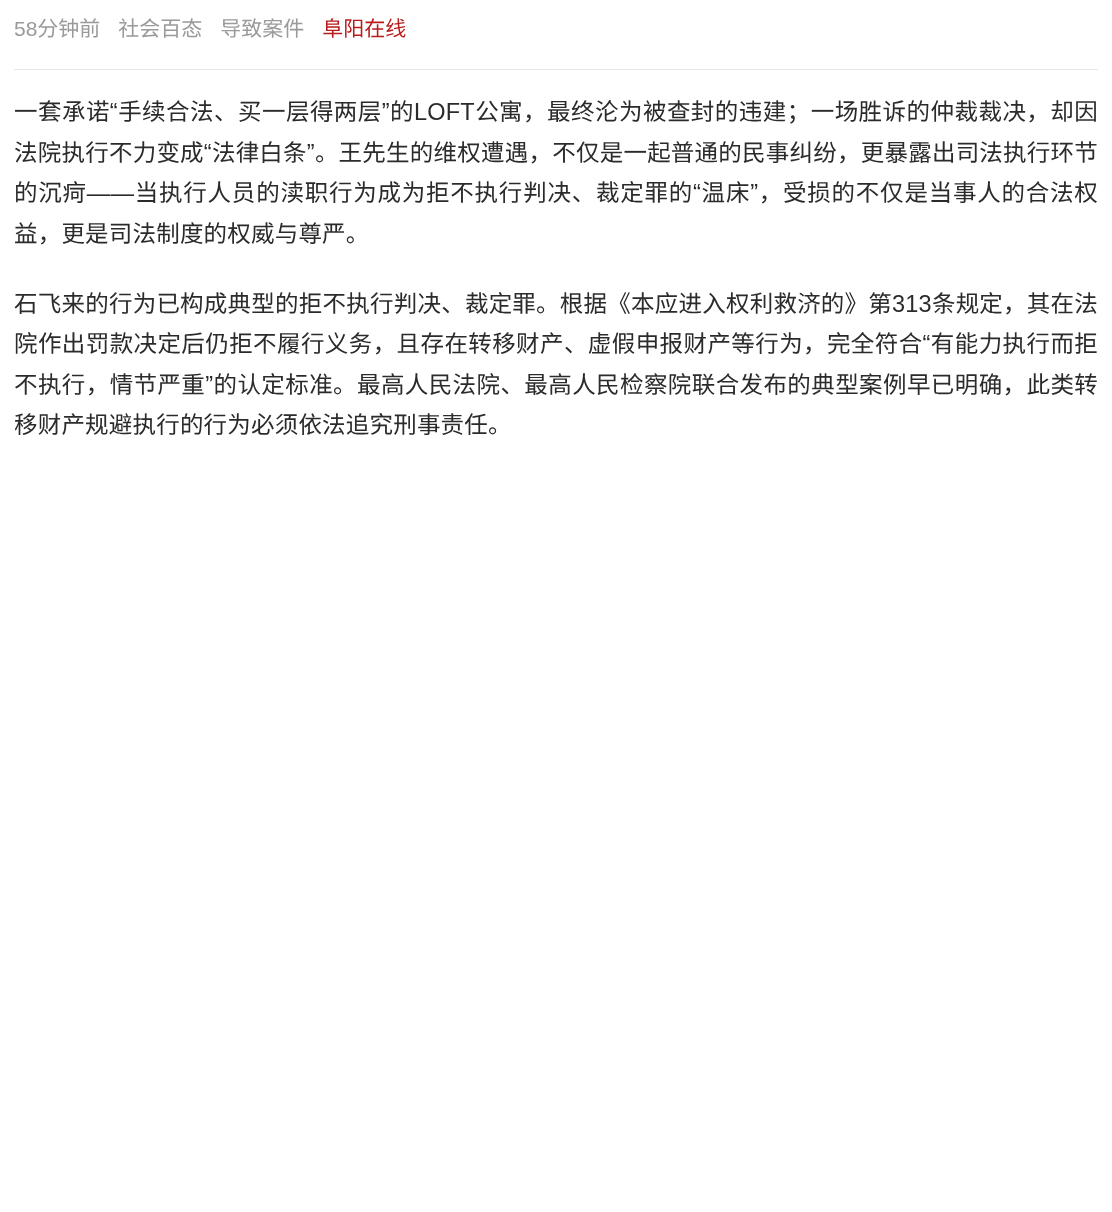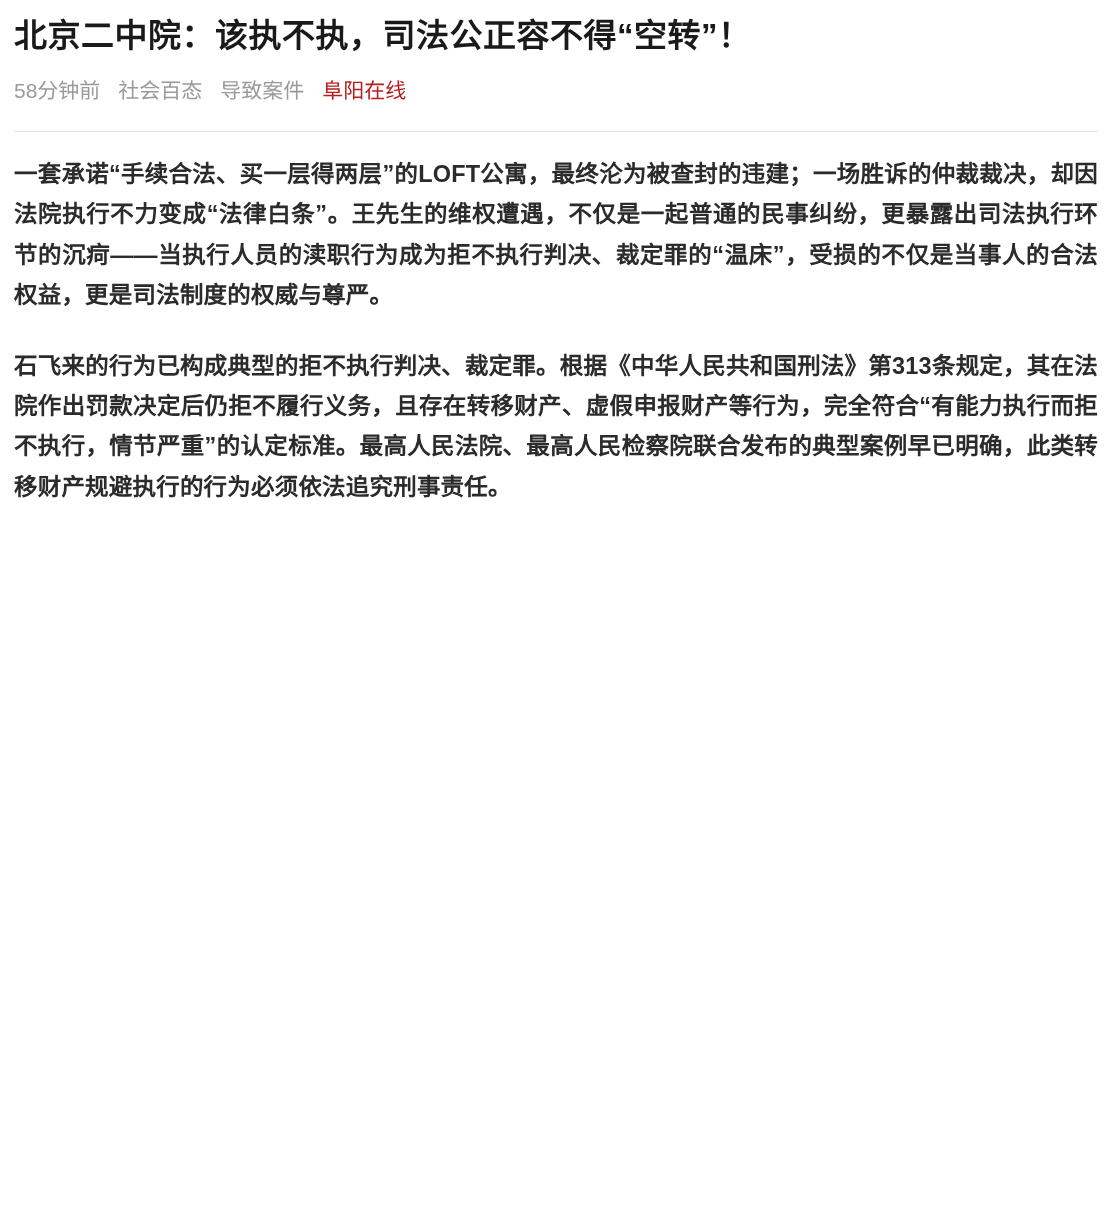--- a/index.html
+++ b/index.html
@@ -50,40 +50,38 @@
     background: #e6e6e6;
     margin: 0 0 22px 0;
   }
   .article-body p {
     font-size: 23.5px;
     line-height: 1.72;
     color: #2b2b2b;
     margin: 0 0 30px 0;
     text-align: justify;
     letter-spacing: 0.2px;
-    font-weight: bold;
   }
   .article-body p:last-child {
     margin-bottom: 0;
   }
 </style>
 </head>
 <body>
 
 <div class="page">
 
-  <h1 class="article-title">北京二中院：该执不执，司法公正容不得“空转”！</h1>
 
   <div class="meta-row">
     <span class="meta-item">58分钟前</span>
     <span class="meta-item">社会百态</span>
     <span class="meta-item">导致案件</span>
     <span class="meta-source">阜阳在线</span>
   </div>
 
   <div class="divider"></div>
 
   <div class="article-body">
     <p>一套承诺“手续合法、买一层得两层”的LOFT公寓，最终沦为被查封的违建；一场胜诉的仲裁裁决，却因法院执行不力变成“法律白条”。王先生的维权遭遇，不仅是一起普通的民事纠纷，更暴露出司法执行环节的沉疴——当执行人员的渎职行为成为拒不执行判决、裁定罪的“温床”，受损的不仅是当事人的合法权益，更是司法制度的权威与尊严。</p>
-    <p>石飞来的行为已构成典型的拒不执行判决、裁定罪。根据《中华人民共和国刑法》第313条规定，其在法院作出罚款决定后仍拒不履行义务，且存在转移财产、虚假申报财产等行为，完全符合“有能力执行而拒不执行，情节严重”的认定标准。最高人民法院、最高人民检察院联合发布的典型案例早已明确，此类转移财产规避执行的行为必须依法追究刑事责任。</p>
+    <p>石飞来的行为已构成典型的拒不执行判决、裁定罪。根据《本应进入权利救济的》第313条规定，其在法院作出罚款决定后仍拒不履行义务，且存在转移财产、虚假申报财产等行为，完全符合“有能力执行而拒不执行，情节严重”的认定标准。最高人民法院、最高人民检察院联合发布的典型案例早已明确，此类转移财产规避执行的行为必须依法追究刑事责任。</p>
   </div>
 
 </div>
 
 </body></html>

